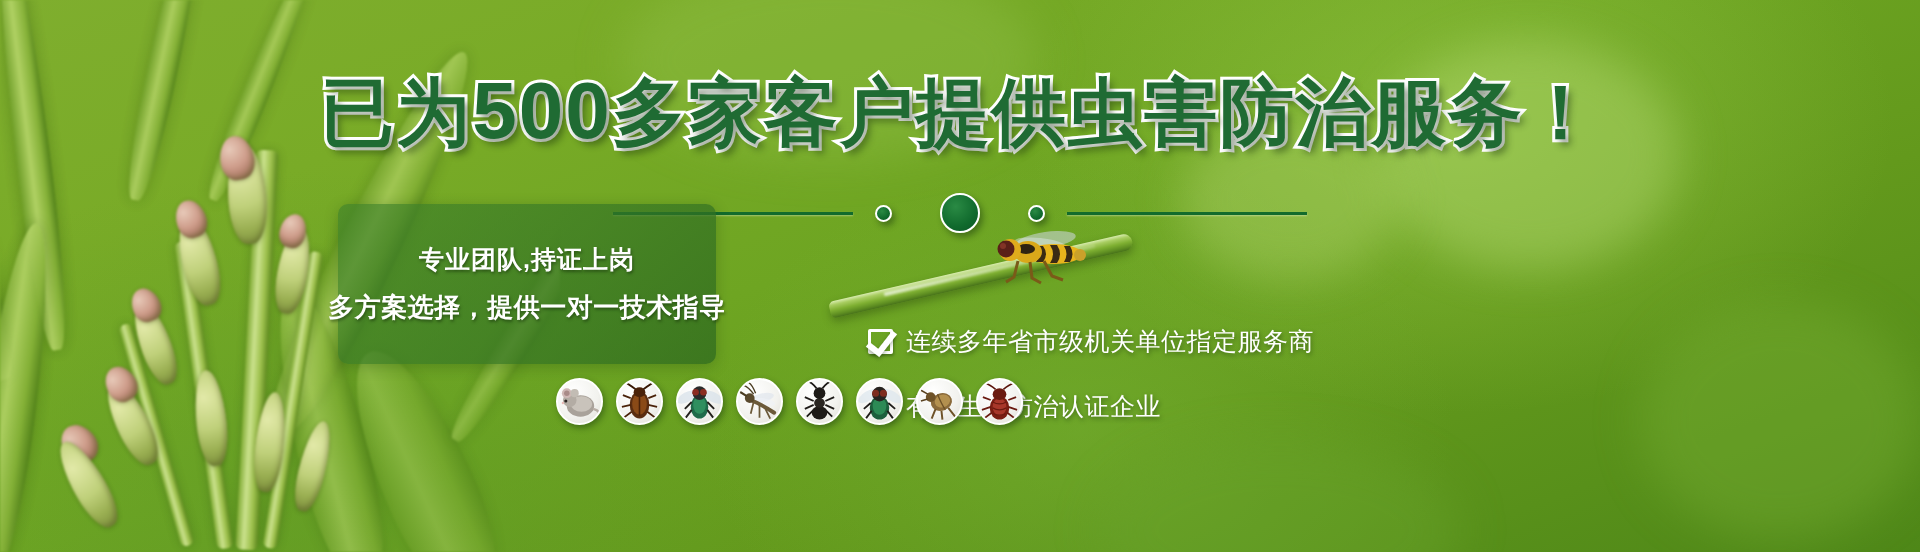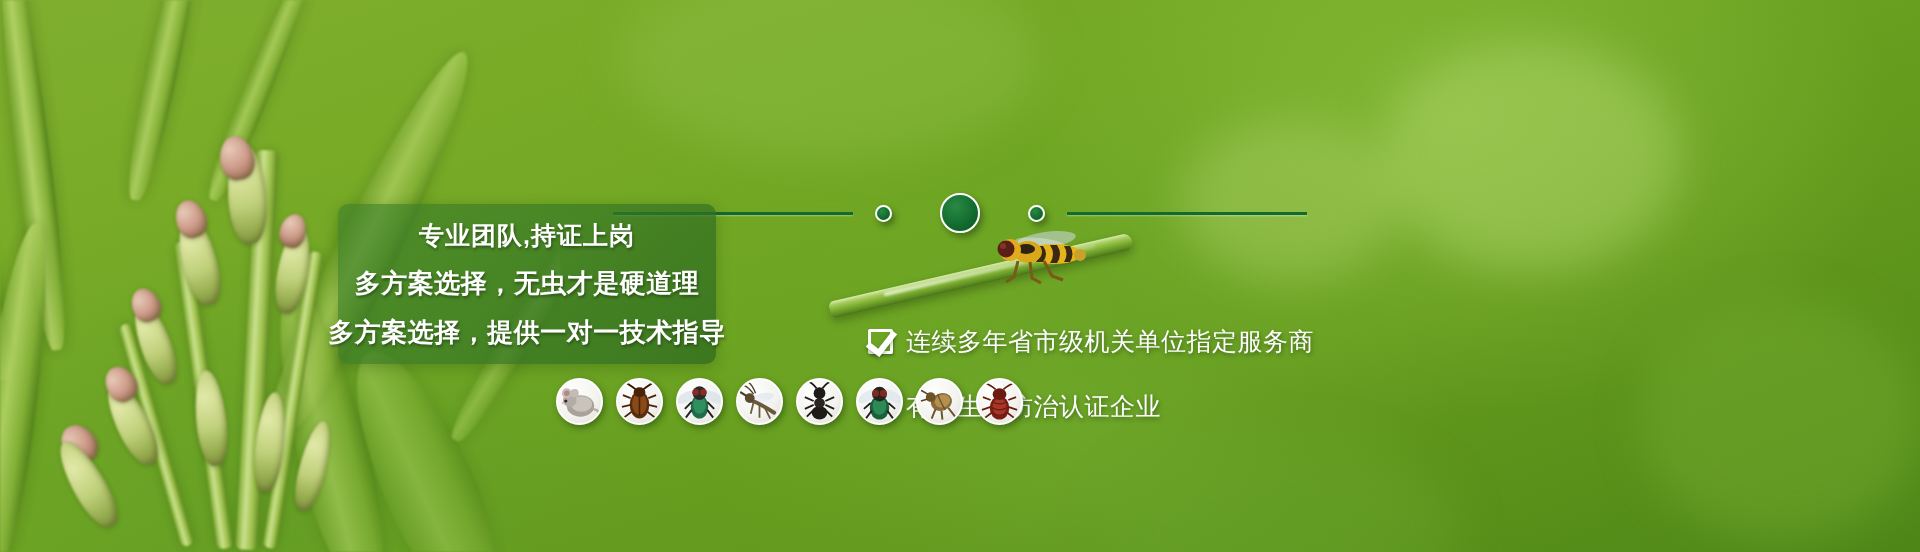--- a/index.html
+++ b/index.html
@@ -217,32 +217,34 @@
       <circle cx="22" cy="22" r="11" fill="#e0ab1c"></circle>
       <circle cx="18" cy="21" r="8.5" fill="#5a2018"></circle>
       <circle cx="15" cy="18" r="3" fill="#8c3a2a" opacity=".8"></circle>
 
       <path d="M30 33 l-4 16 l-8 5" stroke="#7a5a18" stroke-width="3" fill="none"></path>
       <path d="M42 34 l2 16 l9 5" stroke="#7a5a18" stroke-width="3" fill="none"></path>
       <path d="M56 33 l8 15 l11 4" stroke="#7a5a18" stroke-width="3" fill="none"></path>
     </svg>
   </div>
 
+  <div class="headline">
+    <span>已为</span><span class="big">500</span><span>多家客户提供虫害防治服务！</span>
+  </div>
 
   <div class="divider">
     <span class="dv-line"></span>
     <span class="dv-dot sm"></span>
     <span class="dv-dot lg"></span>
     <span class="dv-dot sm"></span>
     <span class="dv-line"></span>
   </div>
 
   <div class="panel">
     <div class="panel-line l1">专业团队,持证上岗</div>
-    <div class="panel-line l2">多方案选择，无虫才是硬道理</div>
     <div class="panel-line l3">多方案选择，提供一对一技术指导</div>
   </div>
 
   <div class="checks">
     <div class="check-row">
       <span class="check-box"></span>
       <span class="check-text">连续多年省市级机关单位指定服务商</span>
     </div>
     <div class="check-row">
       <span class="check-box"></span>

